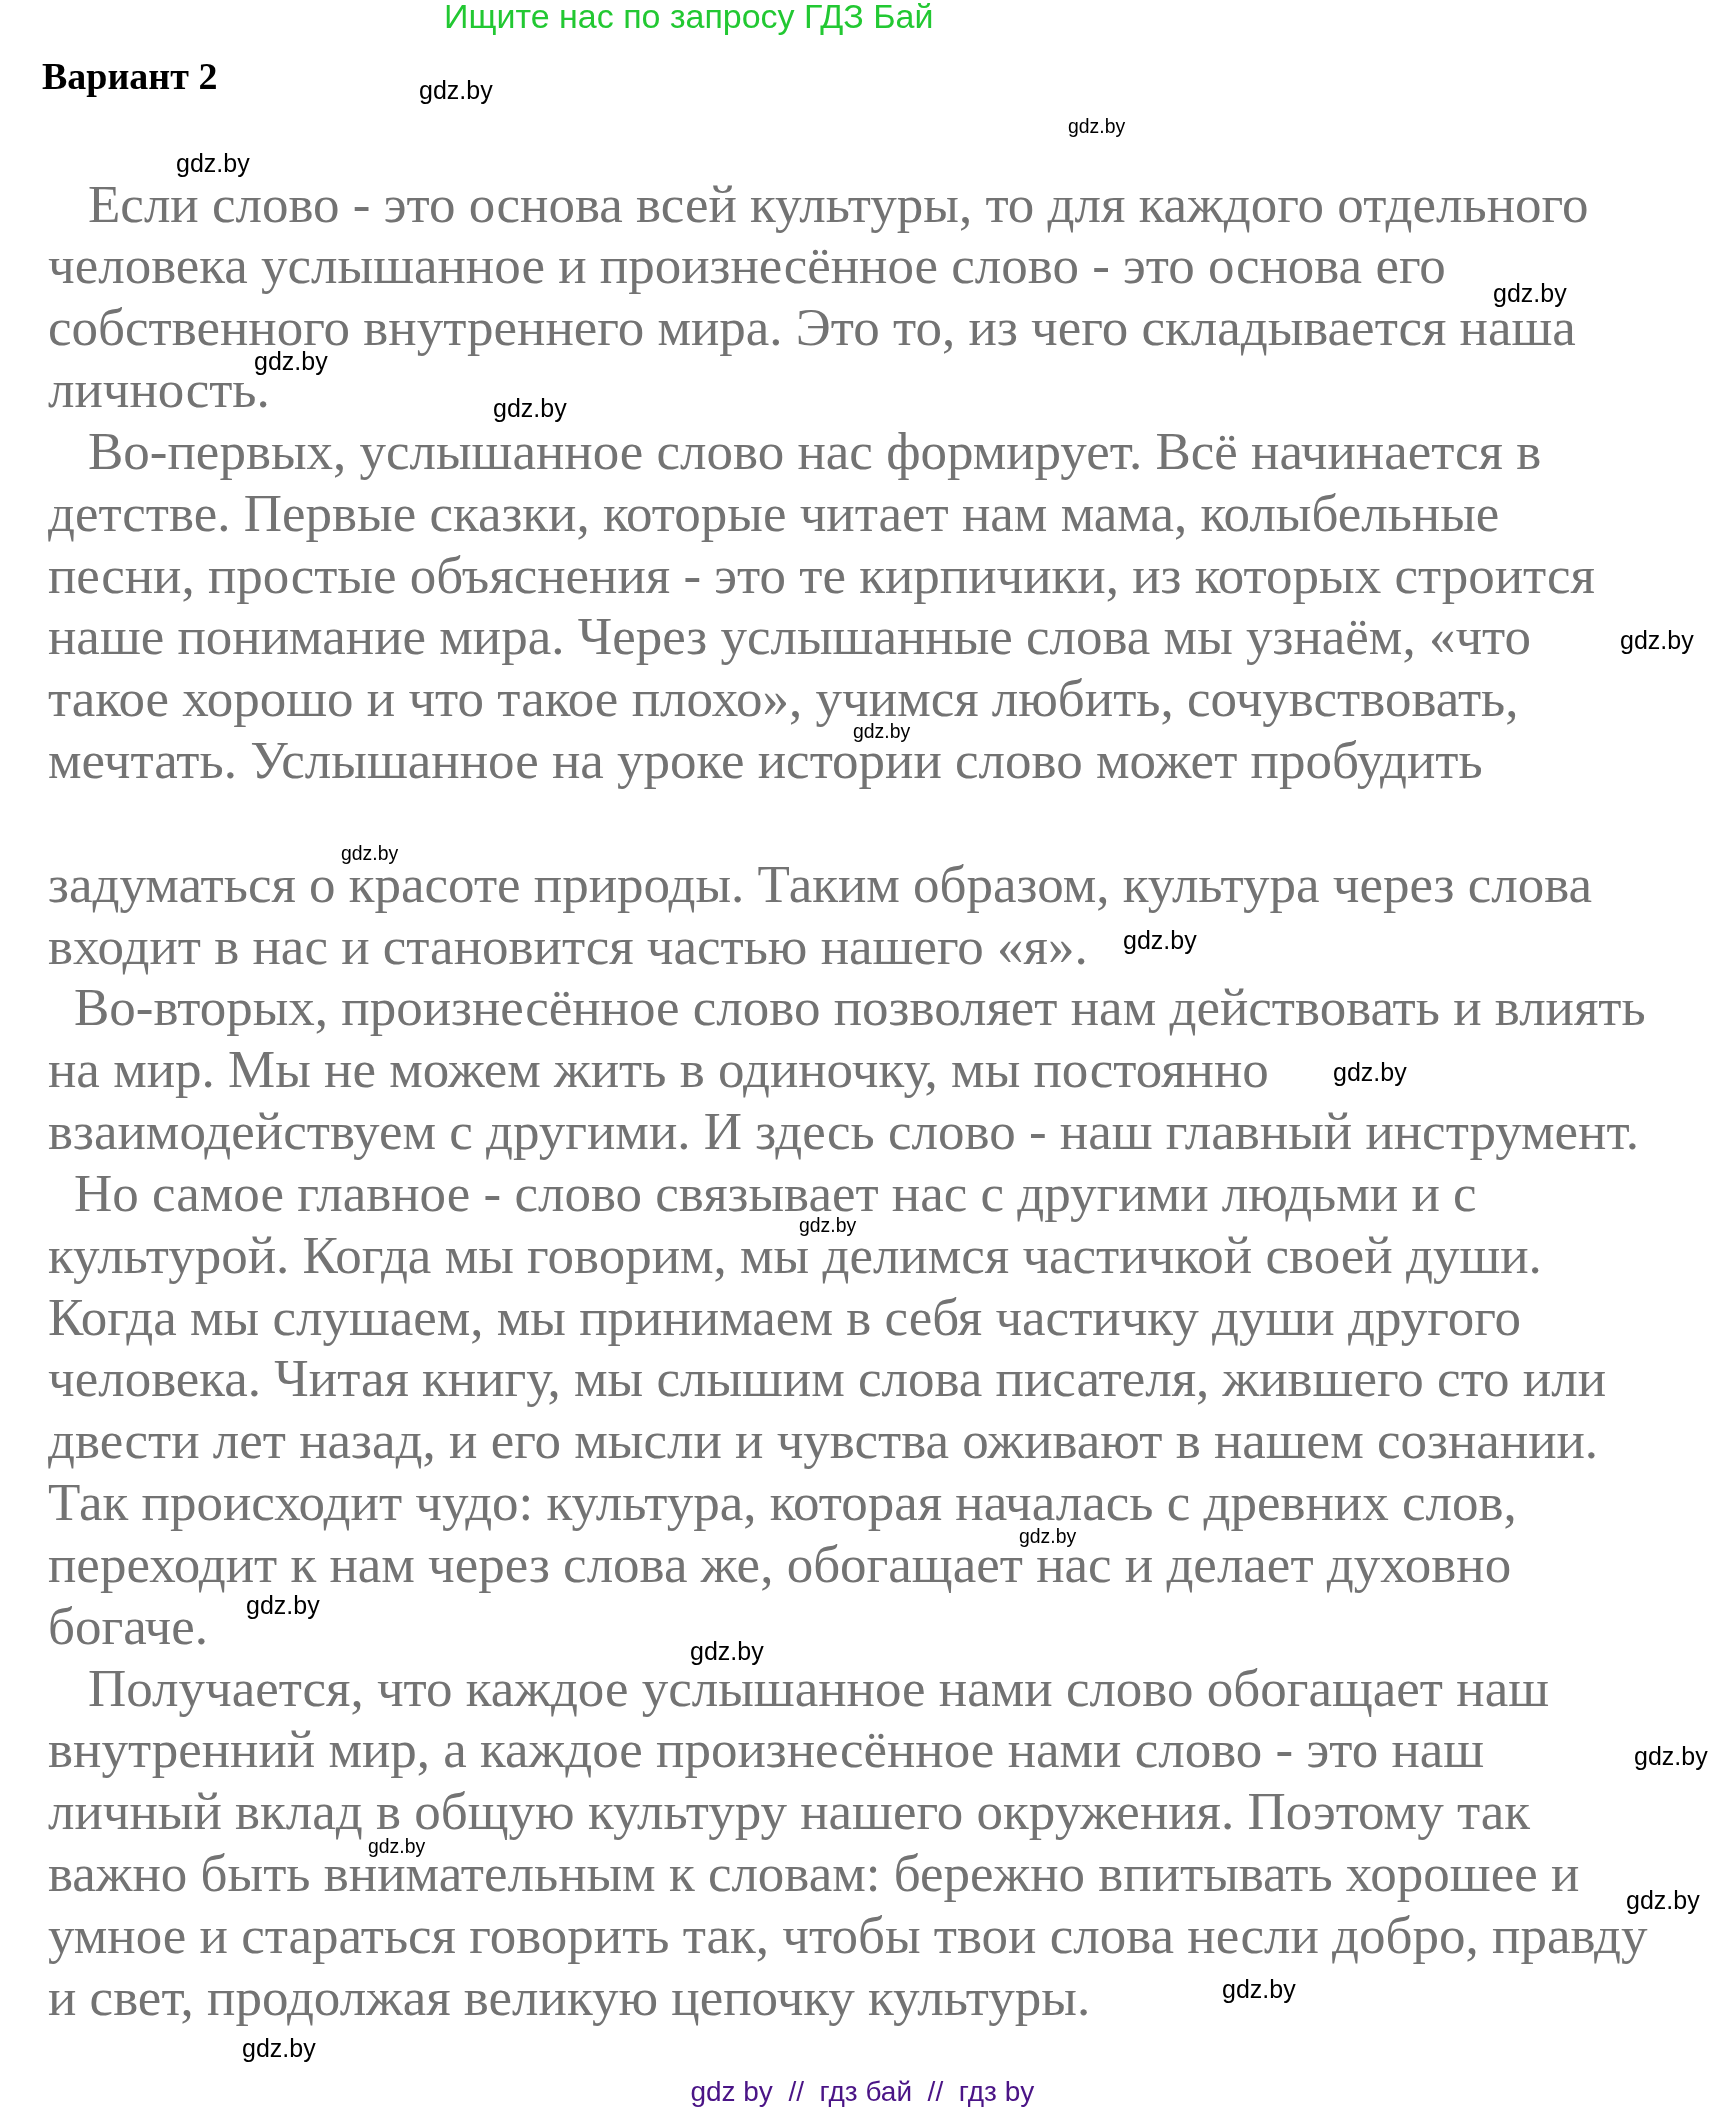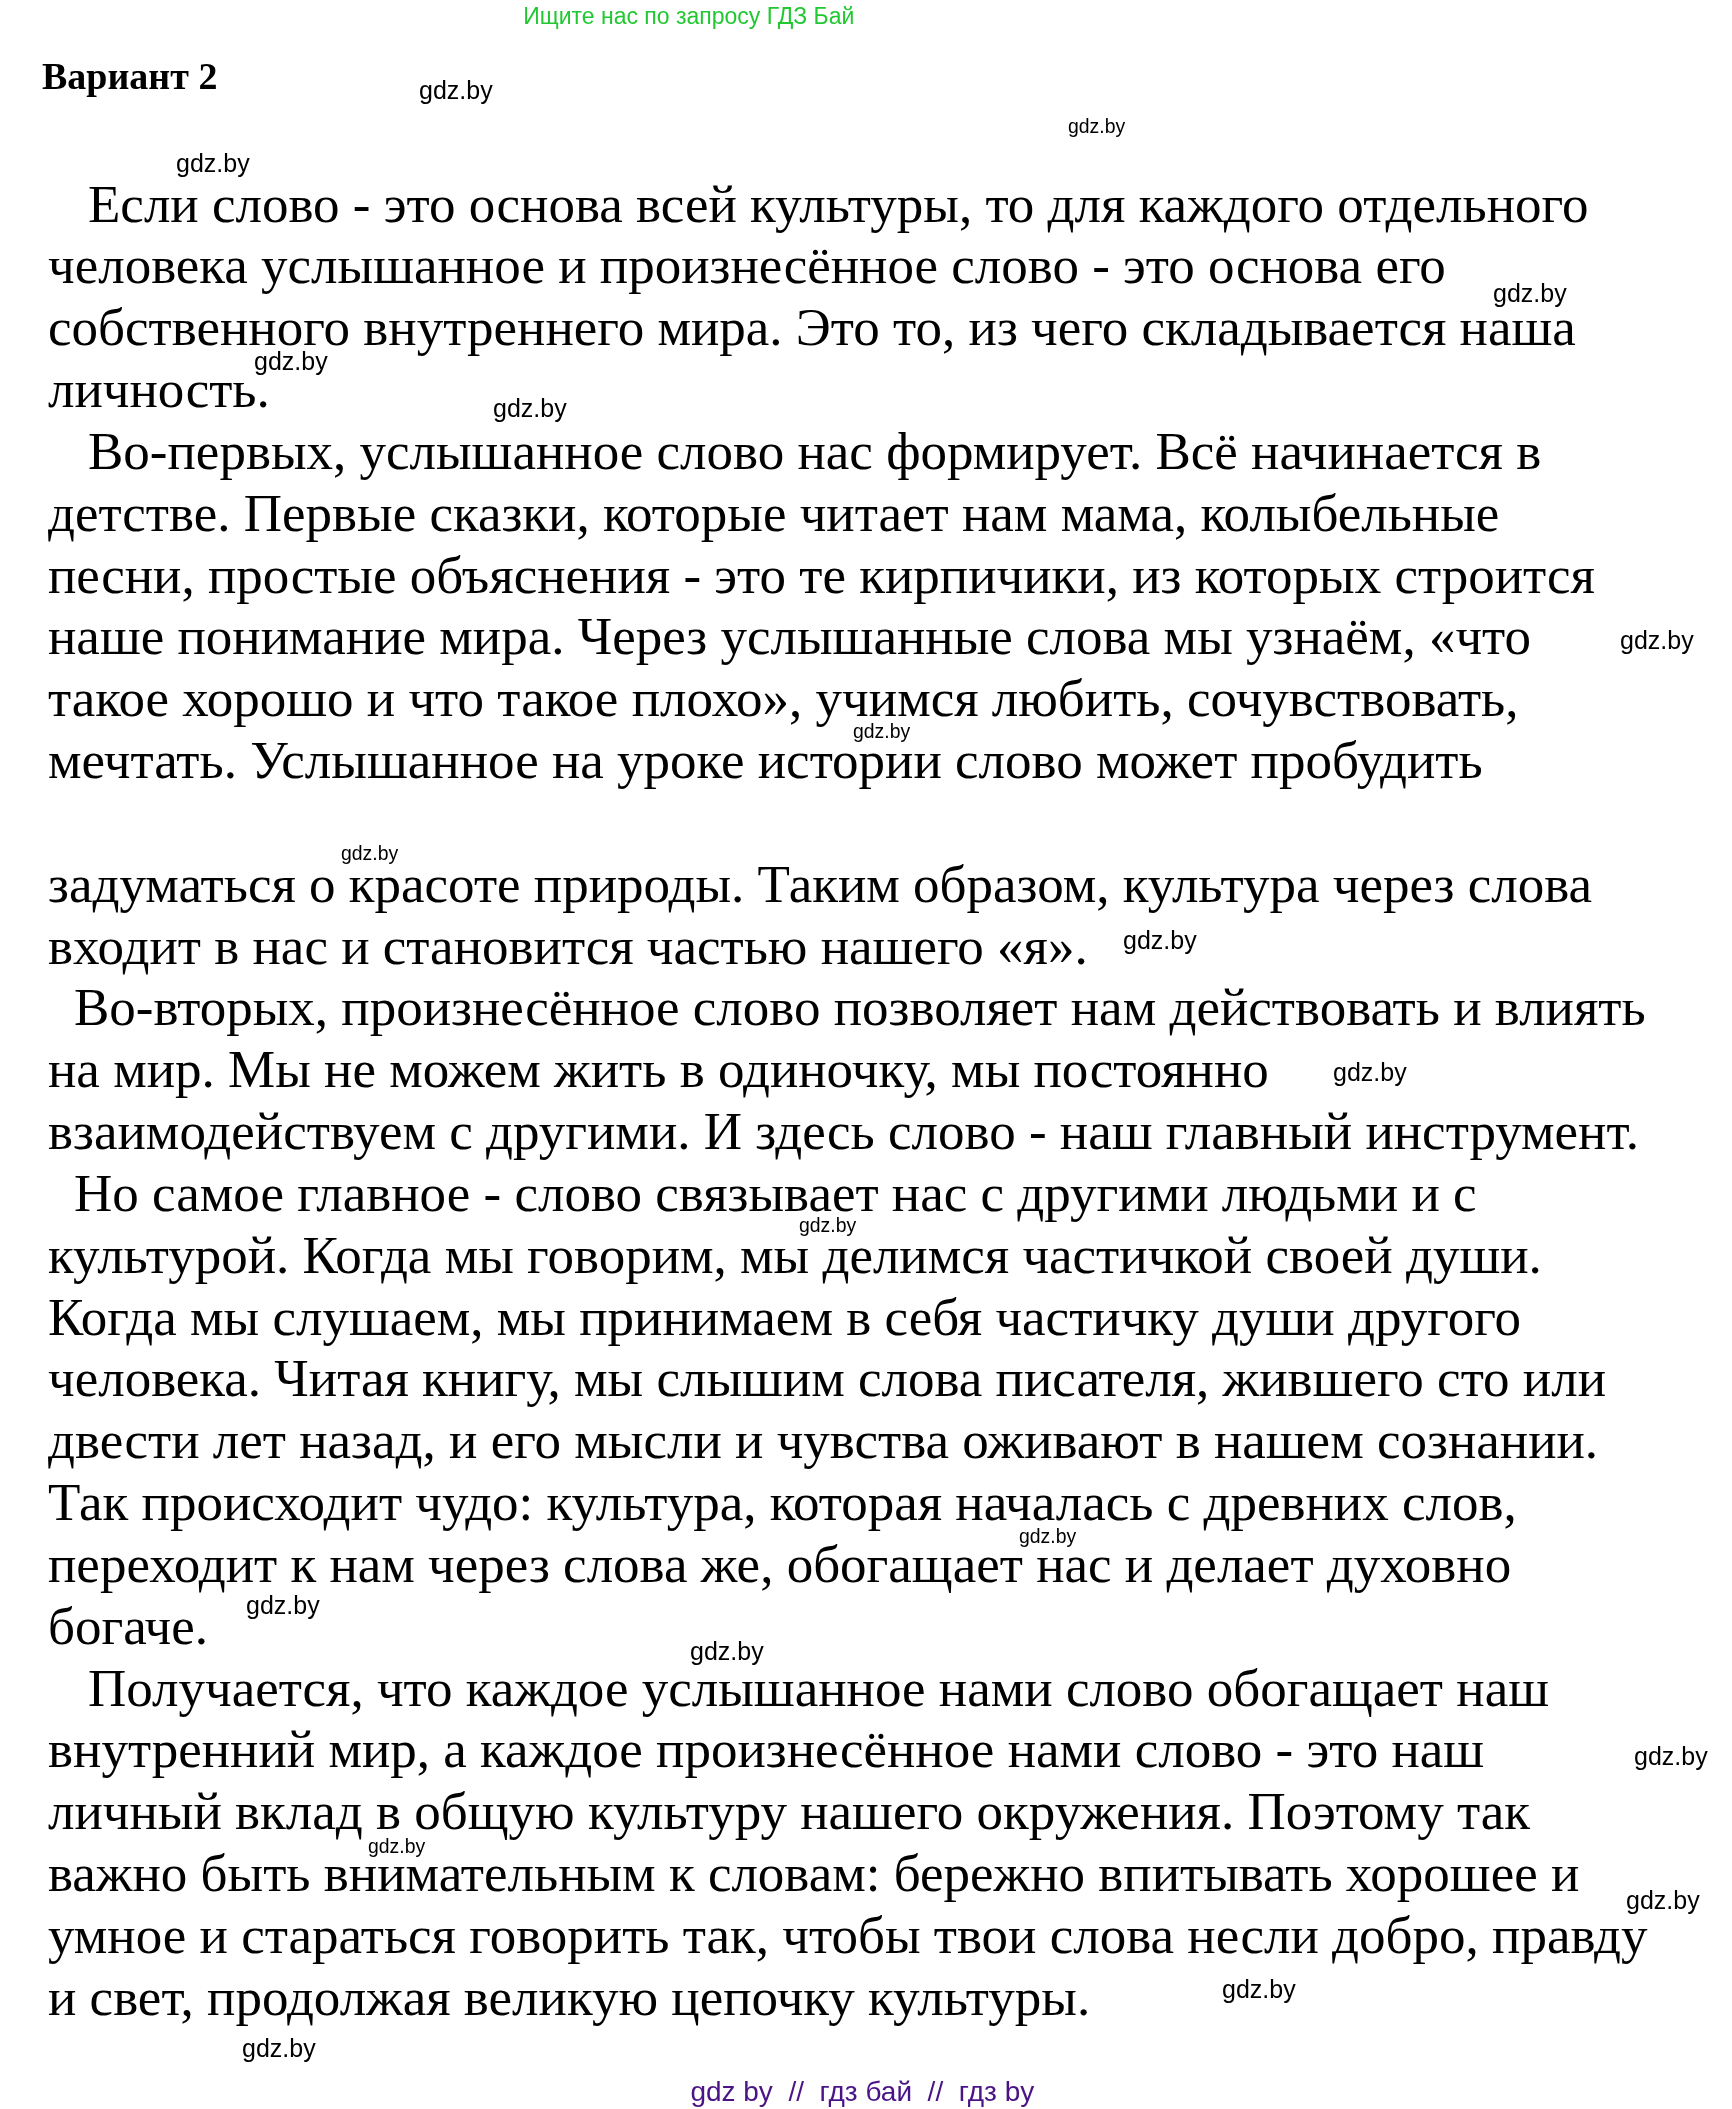--- a/index.html
+++ b/index.html
@@ -1,32 +1,32 @@
 <!DOCTYPE html>
 <html style="font-size:14.8px"><head>
 <meta charset="utf-8">
 <style>
   html, body { margin: 0; padding: 0; background: #ffffff; }
   body { width: 1732px; height: 2110px; position: relative; overflow: hidden; }
   .page { position: absolute; left: 0; top: 0; width: 1732px; height: 2110px; background: #fff; }
   .promo {
     position: absolute; left: 0; width: 1372px; top: 0; height: 33px;
     text-align: center; font-family: "Liberation Sans", sans-serif;
-    font-size: 23px; line-height: 33px; color: #22c832;
+    font-size: 34px; line-height: 33px; color: #22c832;
     padding-left: 5.5px; box-sizing: border-box;
   }
   .title {
     position: absolute; left: 42px; top: 44px;
     font-family: "Liberation Serif", serif; font-weight: bold;
     font-size: 38px; line-height: 65px; color: #000; white-space: nowrap;
   }
   .line {
     position: absolute; white-space: nowrap;
     font-family: "Liberation Serif", serif; font-size: 53px;
-    line-height: 62px; color: #000000; height: 62px;
+    line-height: 62px; color: #737373; height: 62px;
   }
   .wm {
     position: absolute; white-space: nowrap;
     font-family: "Liberation Sans", sans-serif; color: #000;
     line-height: 1; 
   }
   .wm.lg { font-size: 25px; }
   .wm.sm { font-size: 19.4px; }
   .footer {
     position: absolute; left: 0; width: 1732px; top: 2075px; height: 33px;

